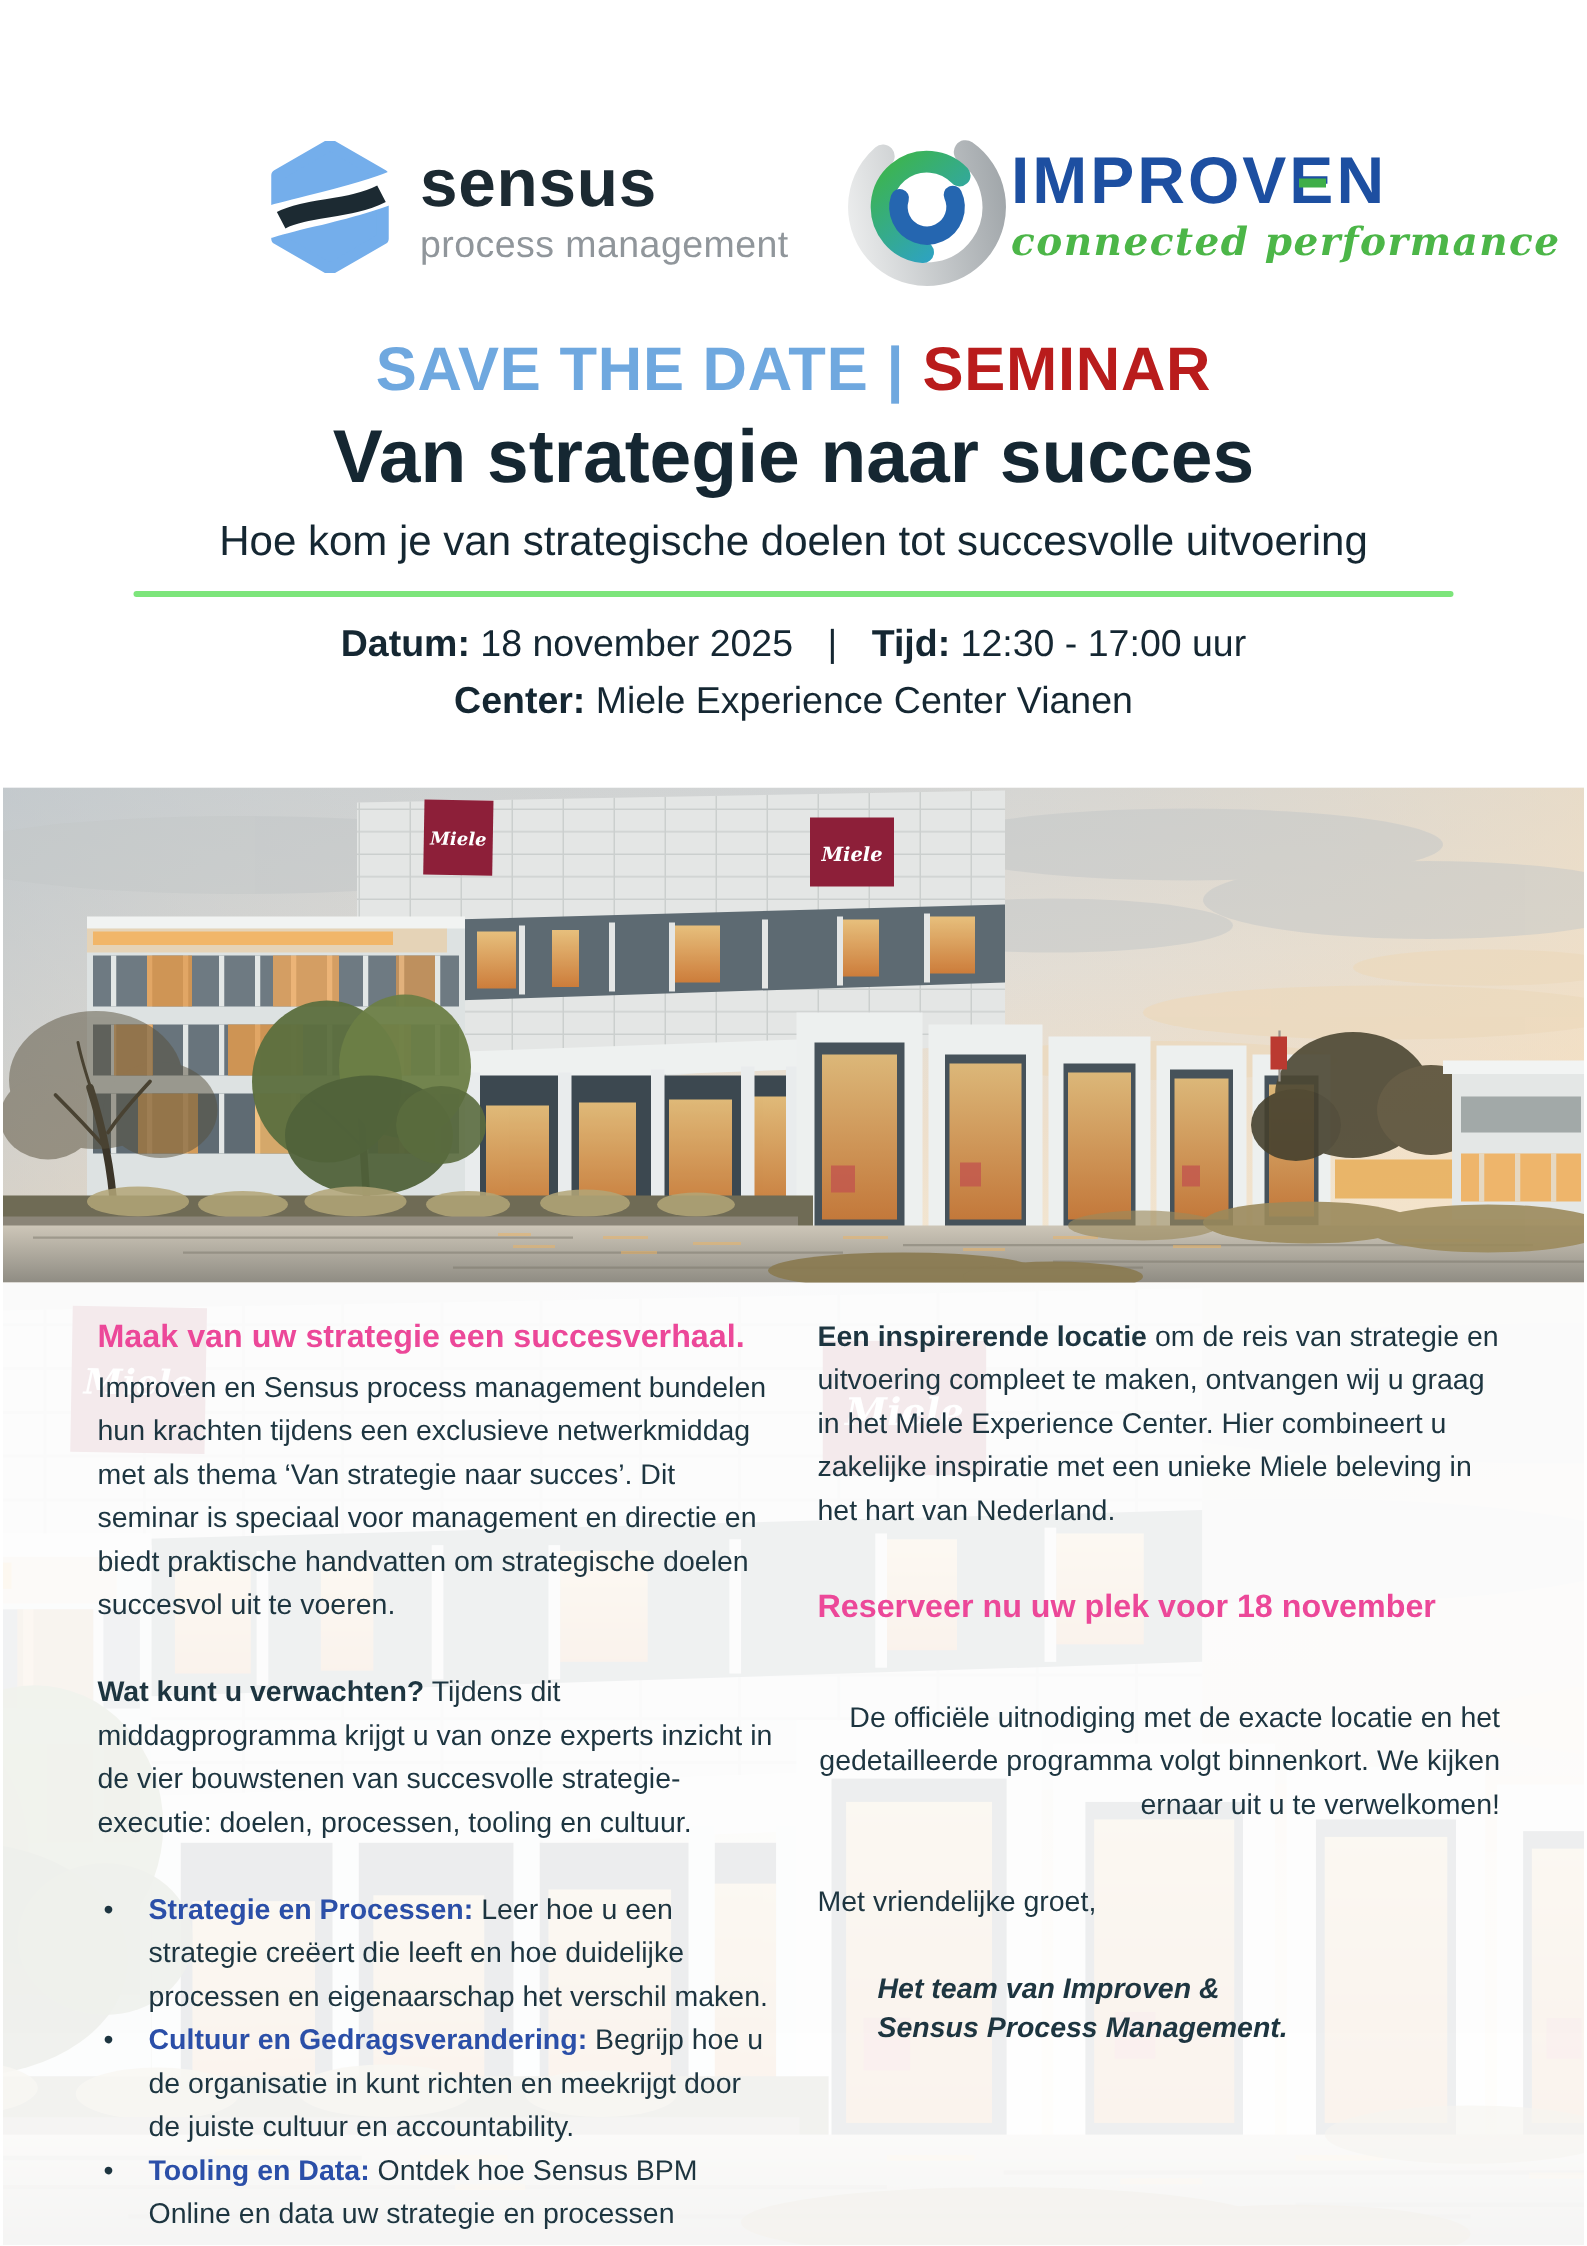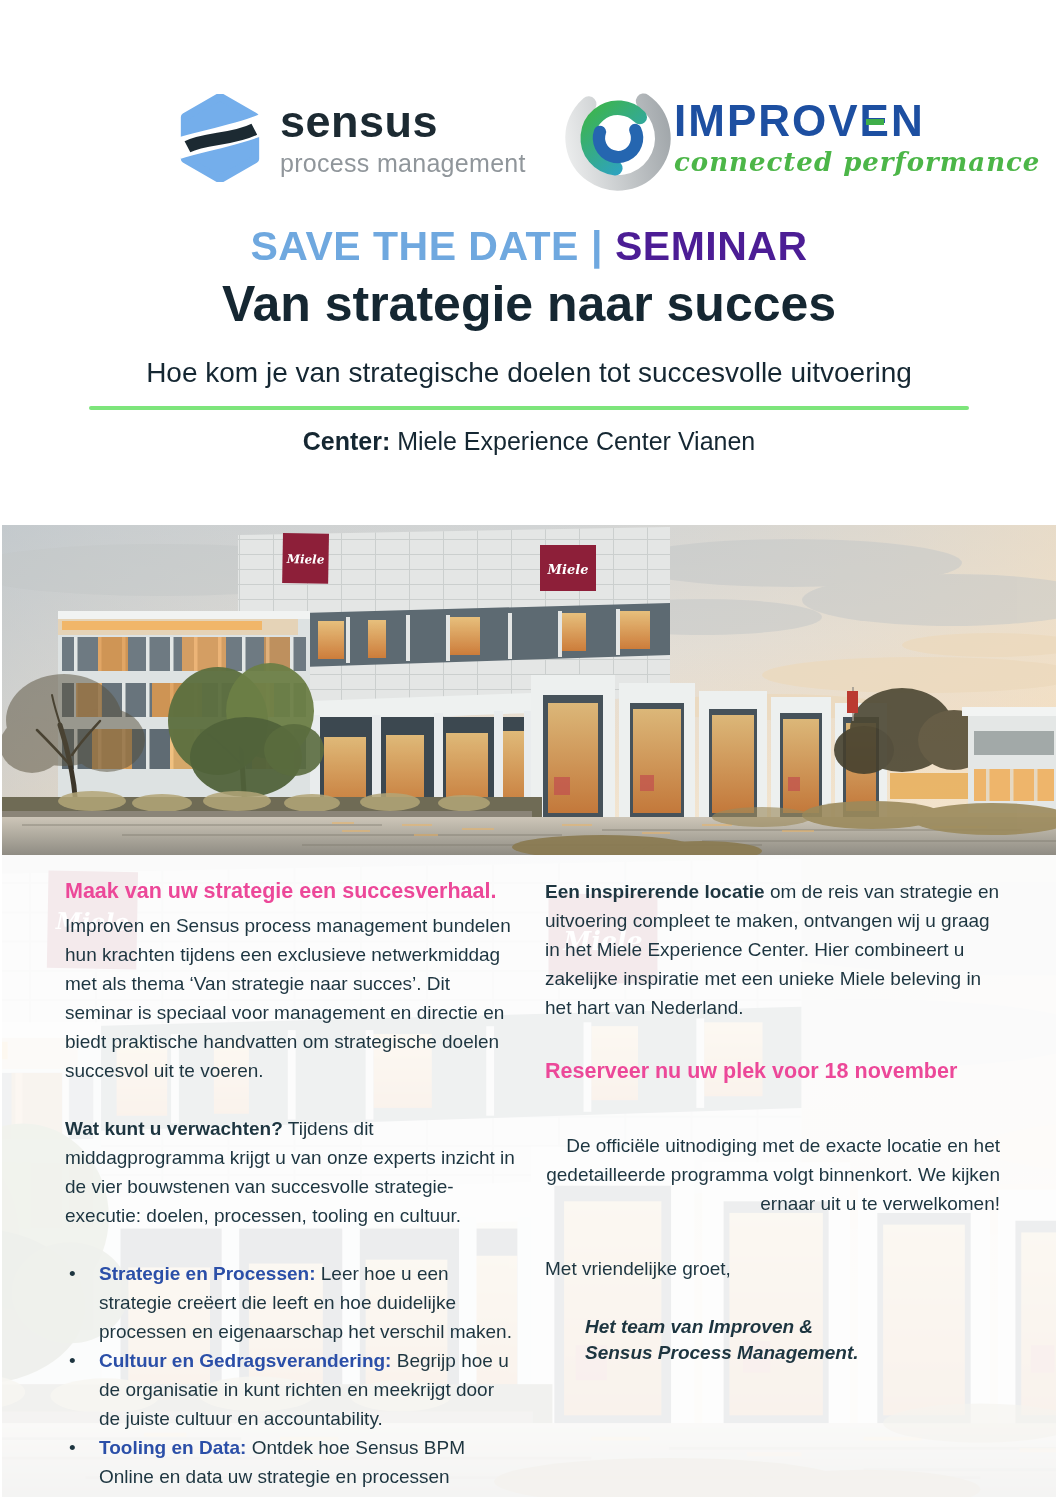--- a/index.html
+++ b/index.html
@@ -21,23 +21,23 @@
   .imp-e { position:relative; display:inline-block; }
   .imp-e::after { content:""; position:absolute; left:20%; top:45%; width:58%; height:13%; background:#3fae49; }
   .improven-tagline { font-family:"DejaVu Serif", serif; font-style:italic; font-weight:bold;
     font-size:26px; color:#4cb648; margin-top:4px; letter-spacing:1px; }
 
   
   .hero { position:absolute; left:0; right:0; top:224px; text-align:center; }
   .kicker { font-size:41px; font-weight:bold; letter-spacing:.5px; line-height:1.1; }
   .kicker-light { color:#6fa8df; }
   .kicker-sep   { color:#6fa8df; margin:0 12px; }
-  .kicker-dark  { color:#4c1d95; }
+  .kicker-dark  { color:#b91c1c; }
   .event-title { font-size:50px; font-weight:bold; color:#152732; margin-top:8px; line-height:1.1; }
-  .event-subtitle { font-size:28px; color:#152732; margin-top:25px; font-weight:normal; }
+  .event-subtitle { font-size:28px; color:#152732; margin-top:13px; font-weight:normal; }
   .green-rule { width:880px; height:4px; background:#7de57b; border-radius:2px; margin:17px auto 0; }
   .meta { font-size:25px; color:#152732; margin-top:17px; }
   .meta + .meta { margin-top:9px; }
   .meta b { font-weight:bold; }
   .meta-sep { margin:0 16px; }
 
   
   .photo { position:absolute; top:525px; left:0; width:1058px; height:330px; }
   .photo svg { display:block; width:100%; height:100%; }
 
@@ -104,20 +104,27 @@
     </span>
   </div>
 
   <div class="hero">
     <div class="kicker">
       <span class="kicker-light">SAVE THE DATE</span><span class="kicker-sep">|</span><span class="kicker-dark">SEMINAR</span>
     </div>
     <div class="event-title">Van strategie naar succes</div>
     <div class="event-subtitle">Hoe kom je van strategische doelen tot succesvolle uitvoering</div>
     <div class="green-rule"></div>
+    <div class="meta">
+      <b>Datum:</b>
+      <span>18 november 2025</span>
+      <span class="meta-sep">|</span>
+      <b>Tijd:</b>
+      <span>12:30 - 17:00 uur</span>
+    </div>
     <div class="meta">
       <b>Center:</b>
       <span>Miele Experience Center Vianen</span>
     </div>
   </div>
 
   <div class="photo" role="img" aria-label="Miele Experience Center Vianen at dusk, modern white buildings with warm lit windows beside water">
     <svg viewBox="0 0 1058 330" preserveAspectRatio="none">
       <defs>
         <linearGradient id="skyG" x1="0" y1="0" x2="0.25" y2="1">

